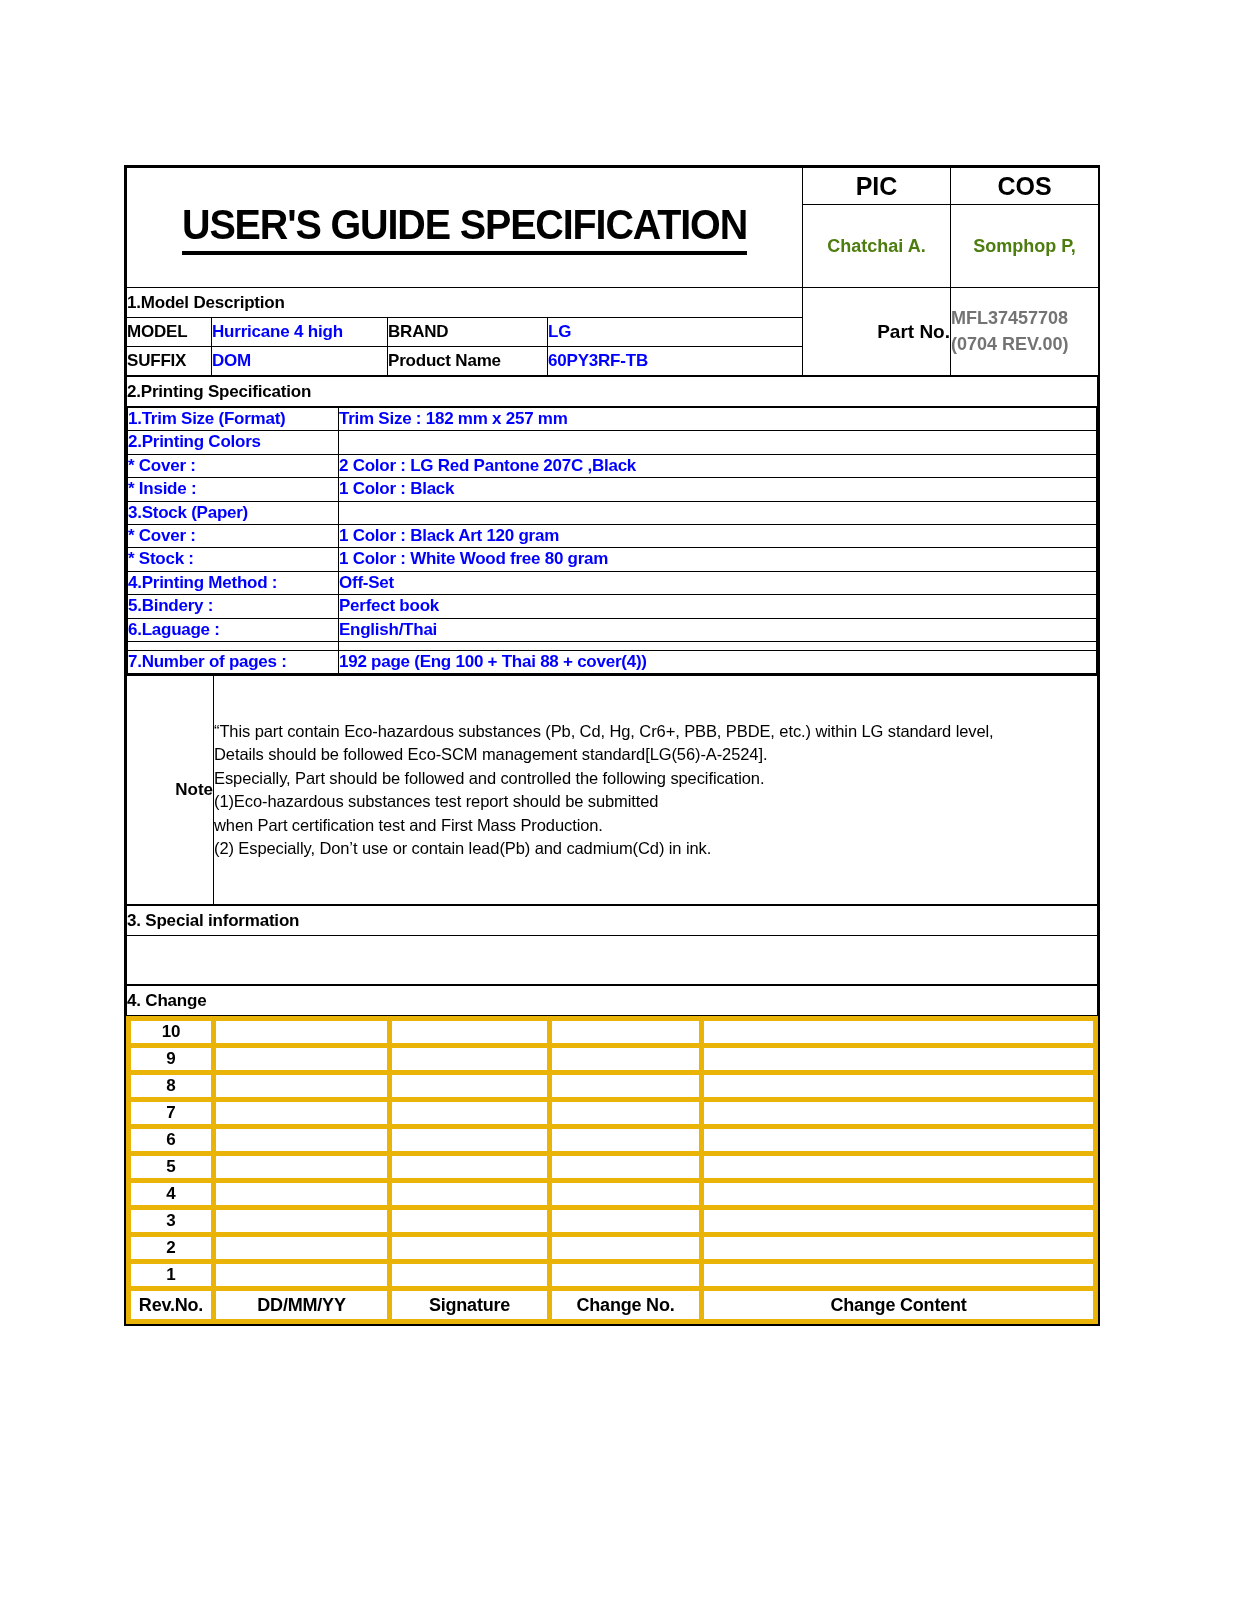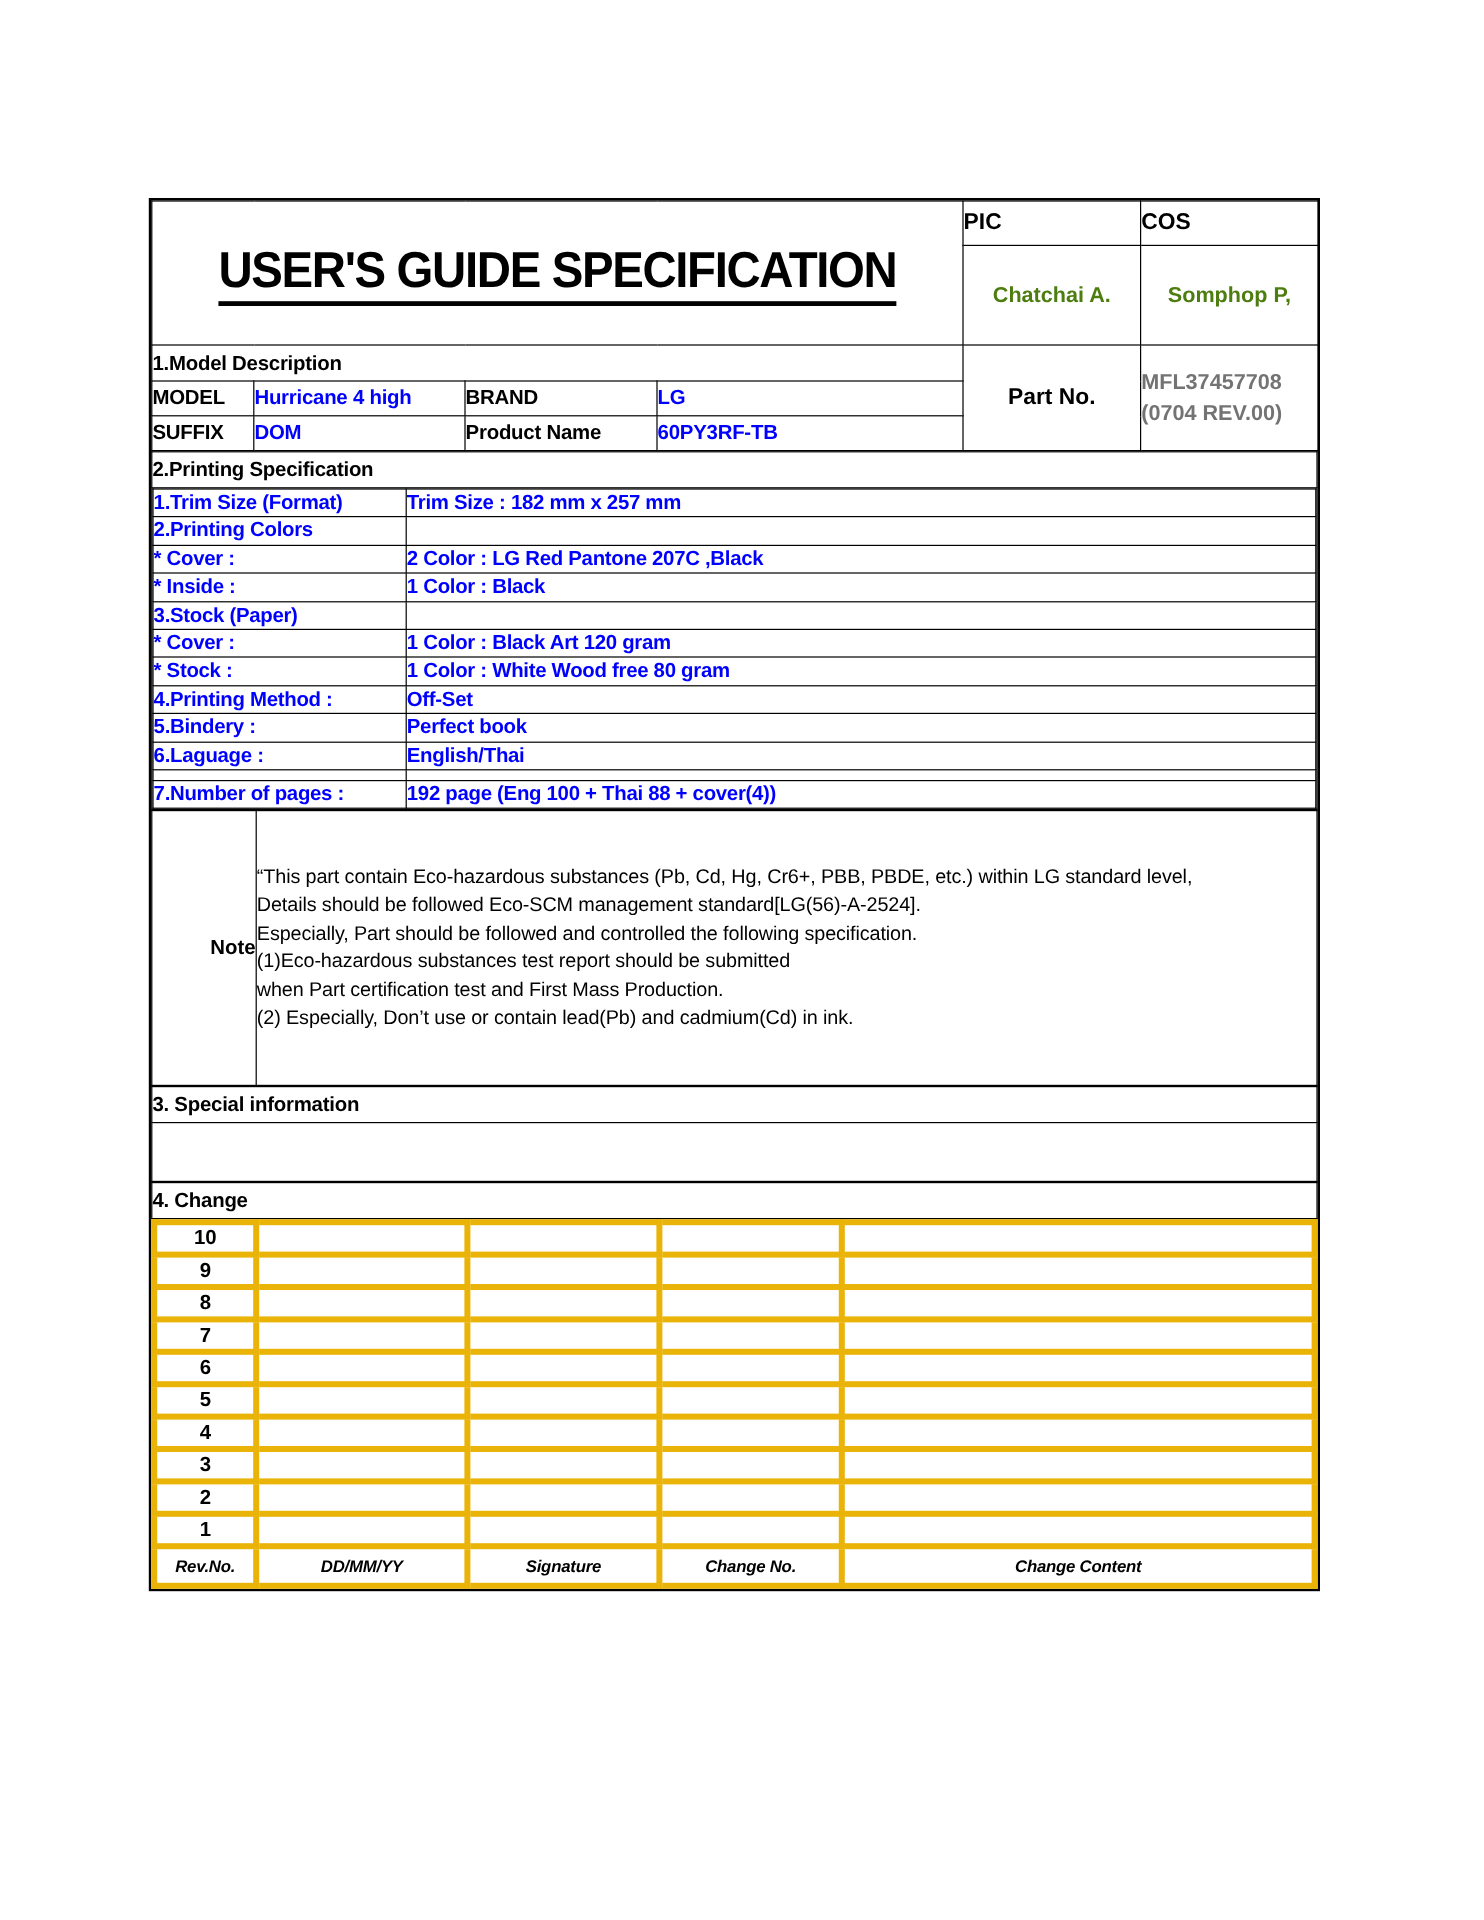--- a/index.html
+++ b/index.html
@@ -53,33 +53,34 @@
     letter-spacing: -1.2px;
     border-bottom: 4px solid #000;
     padding-bottom: 2px;
     transform: scaleX(0.94);
     transform-origin: center;
     white-space: nowrap;
   }
 
   .hdr-top {
     height: 36px;
-    font-size: 19px;
+    text-align: center;
+    font-size: 25px;
     font-weight: bold;
     margin-top: 40px;
   }
   .hdr-name {
     height: 82px;
     text-align: center;
     font-size: 18px;
     font-weight: bold;
     color: #4d7c0f;
   }
   .partno-lbl {
-    text-align: center;
+    text-align: right;
     font-size: 19px;
     font-weight: bold;
     vertical-align: middle;
   }
   .partno-val {
     font-size: 18px;
     font-weight: bold;
     color: #737373;
     padding: 0 0 0 8px;
     line-height: 1.42;
@@ -153,23 +154,22 @@
     border: 5px solid #eab308;
     height: 20px;
     font-size: 17px;
     font-weight: bold;
     letter-spacing: -0.2px;
   }
   .chg td.num { text-align: center; }
   .chg tr.foot td {
     height: 26px;
     text-align: center;
-    font-size: 14px;
-    font-weight: bold;
-    font-style: italic;
+    font-size: 18px;
+    font-weight: bold;
   }
 </style>
 </head>
 <body>
 
 <div id="sheet">
 
   <table class="grid">
     <colgroup>
       <col style="width:85px">

